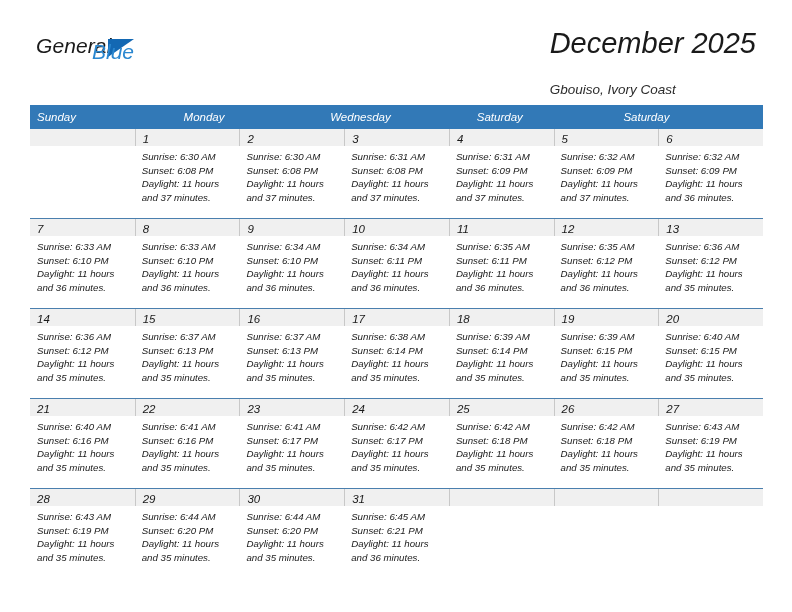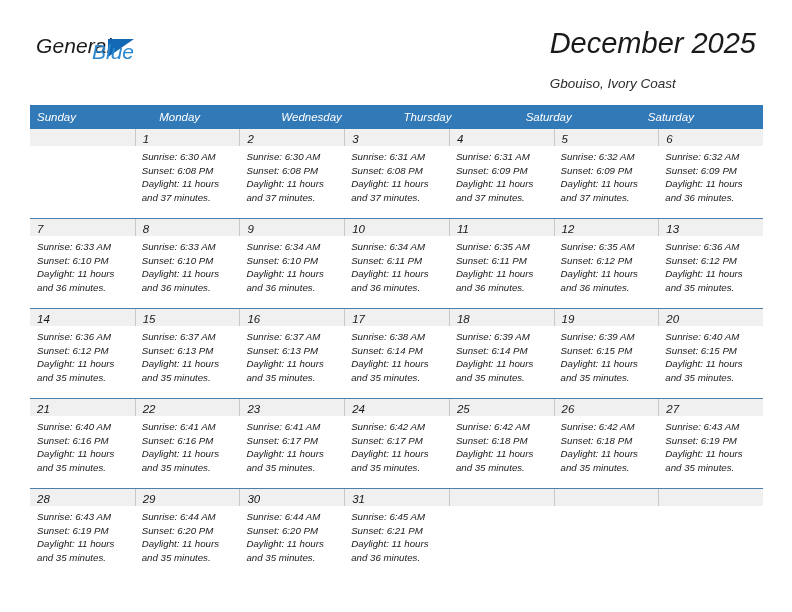--- a/index.html
+++ b/index.html
@@ -76,21 +76,21 @@
     font-size: 29px;
     font-weight: normal;
     color: #1a1a1a;
     line-height: 34px;
     white-space: nowrap;
   }
   .cal-subtitle {
     font-size: 13.5px;
     color: #2b2b2b;
     line-height: 20px;
-    margin-top: 14px;
+    margin-top: 20px;
     white-space: nowrap;
   }
 
   
   .calendar {
     position: absolute;
     left: 30px;
     top: 105px;
     width: 733px;
   }
@@ -179,21 +179,20 @@
       <div class="cal-subtitle">Gbouiso, Ivory Coast</div>
     </div>
 
   </div>
 
   <div class="calendar">
     <div class="weekday-row" id="weekday-row">
         <div class="weekday">Sunday</div>
         <div class="weekday">Monday</div>
         <div class="weekday">Wednesday</div>
-        <div class="weekday">Thursday</div>
         <div class="weekday">Saturday</div>
         <div class="weekday">Saturday</div>
       </div>
     <div id="weeks-container">
         <div class="week-row first">
           <div class="day-cell empty">
             <div class="day-number-band"><span class="day-number"></span></div>
             <div class="day-body"></div>
           </div>
           <div class="day-cell">

